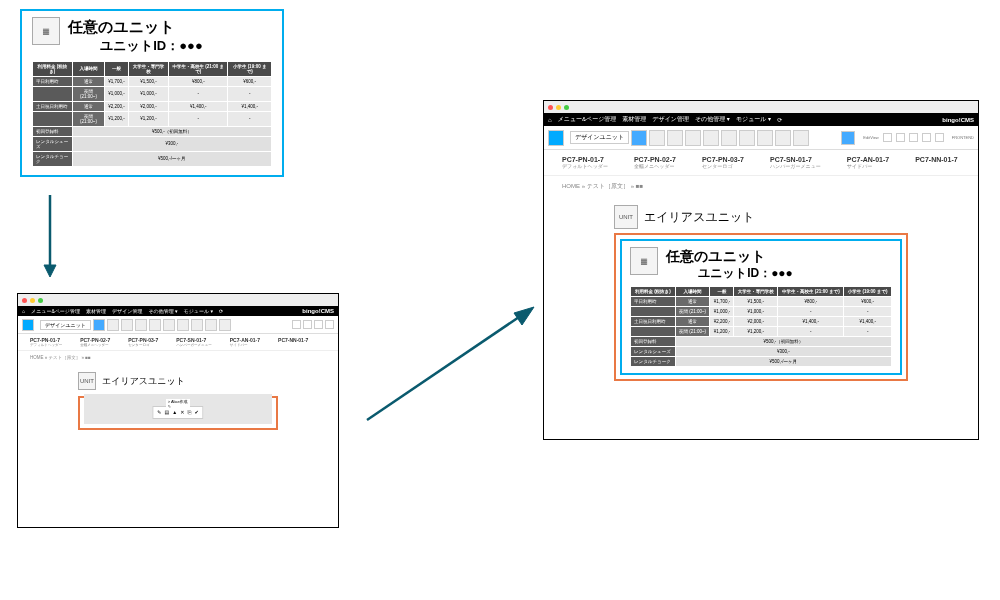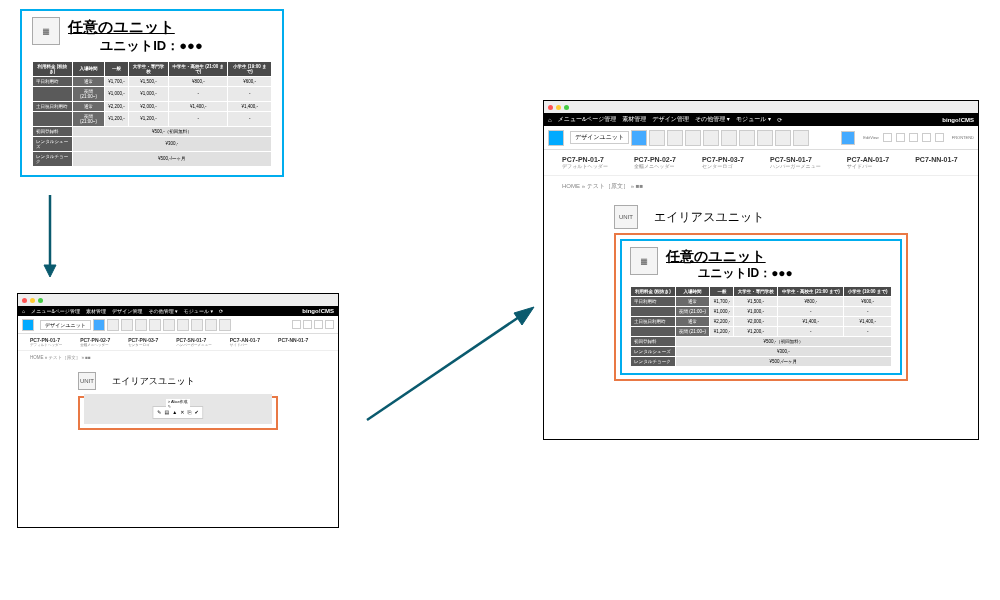--- a/index.html
+++ b/index.html
@@ -19,24 +19,24 @@
   .tool-btn.active { background: #0af; }
   .tool-btn.blue { background: #4af; }
   .tool-lbl { font-size: 4px; color: #777; margin-left: 4px; }
   .tool-drop { font-size: 5px; border: 1px solid #ccc; padding: 1px 4px; margin-left: 4px; }
   .sub-toolbar { display: flex; gap: 18px; padding: 3px 12px; font-size: 4.5px; color: #333; border-bottom: 1px solid #eee; flex-wrap: wrap; }
   .sub-item { display: flex; flex-direction: column; }
   .sub-item b { font-size: 5px; }
   .sub-item span { font-size: 3.5px; color: #888; }
   .bc { font-size: 4.5px; color: #888; padding: 4px 12px; }
   .inner-content { padding: 8px 60px; }
-  .unit-head { display: flex; align-items: center; gap: 16px; font-size: 9px; margin-bottom: 4px; }
+  .unit-head { display: flex; align-items: center; gap: 6px; font-size: 9px; margin-bottom: 4px; }
   .unit-icon { width: 18px; height: 18px; border: 1px solid #aaa; background: #f4f4f4; display: flex; align-items: center; justify-content: center; font-size: 6px; color: #555; }
   .unit-icon.big { width: 28px; height: 28px; font-size: 8px; }
-  .card-title { font-size: 15px; font-weight: bold; line-height: 1.3; text-decoration: underline; }
+  .card-title { font-size: 15px; font-weight: bold; line-height: 1.3; }
   .card-sub { font-size: 13px; font-weight: bold; margin-left: 32px; }
   
   table.price { width: 100%; border-collapse: collapse; font-size: 4.5px; }
   table.price th, table.price td { border: 1px solid #fff; padding: 2px 3px; }
   table.price thead th { background: #4a4a4a; color: #fff; }
   table.price tbody th { background: #5a5a5a; color: #fff; text-align: left; font-weight: normal; }
   table.price tbody td { background: #e9e9e9; text-align: center; }
   table.price tbody td.sub { background: #6a6a6a; color: #fff; text-align: center; }
   table.price .span-row td { background: #e0e0e0; text-align: center; }
   

